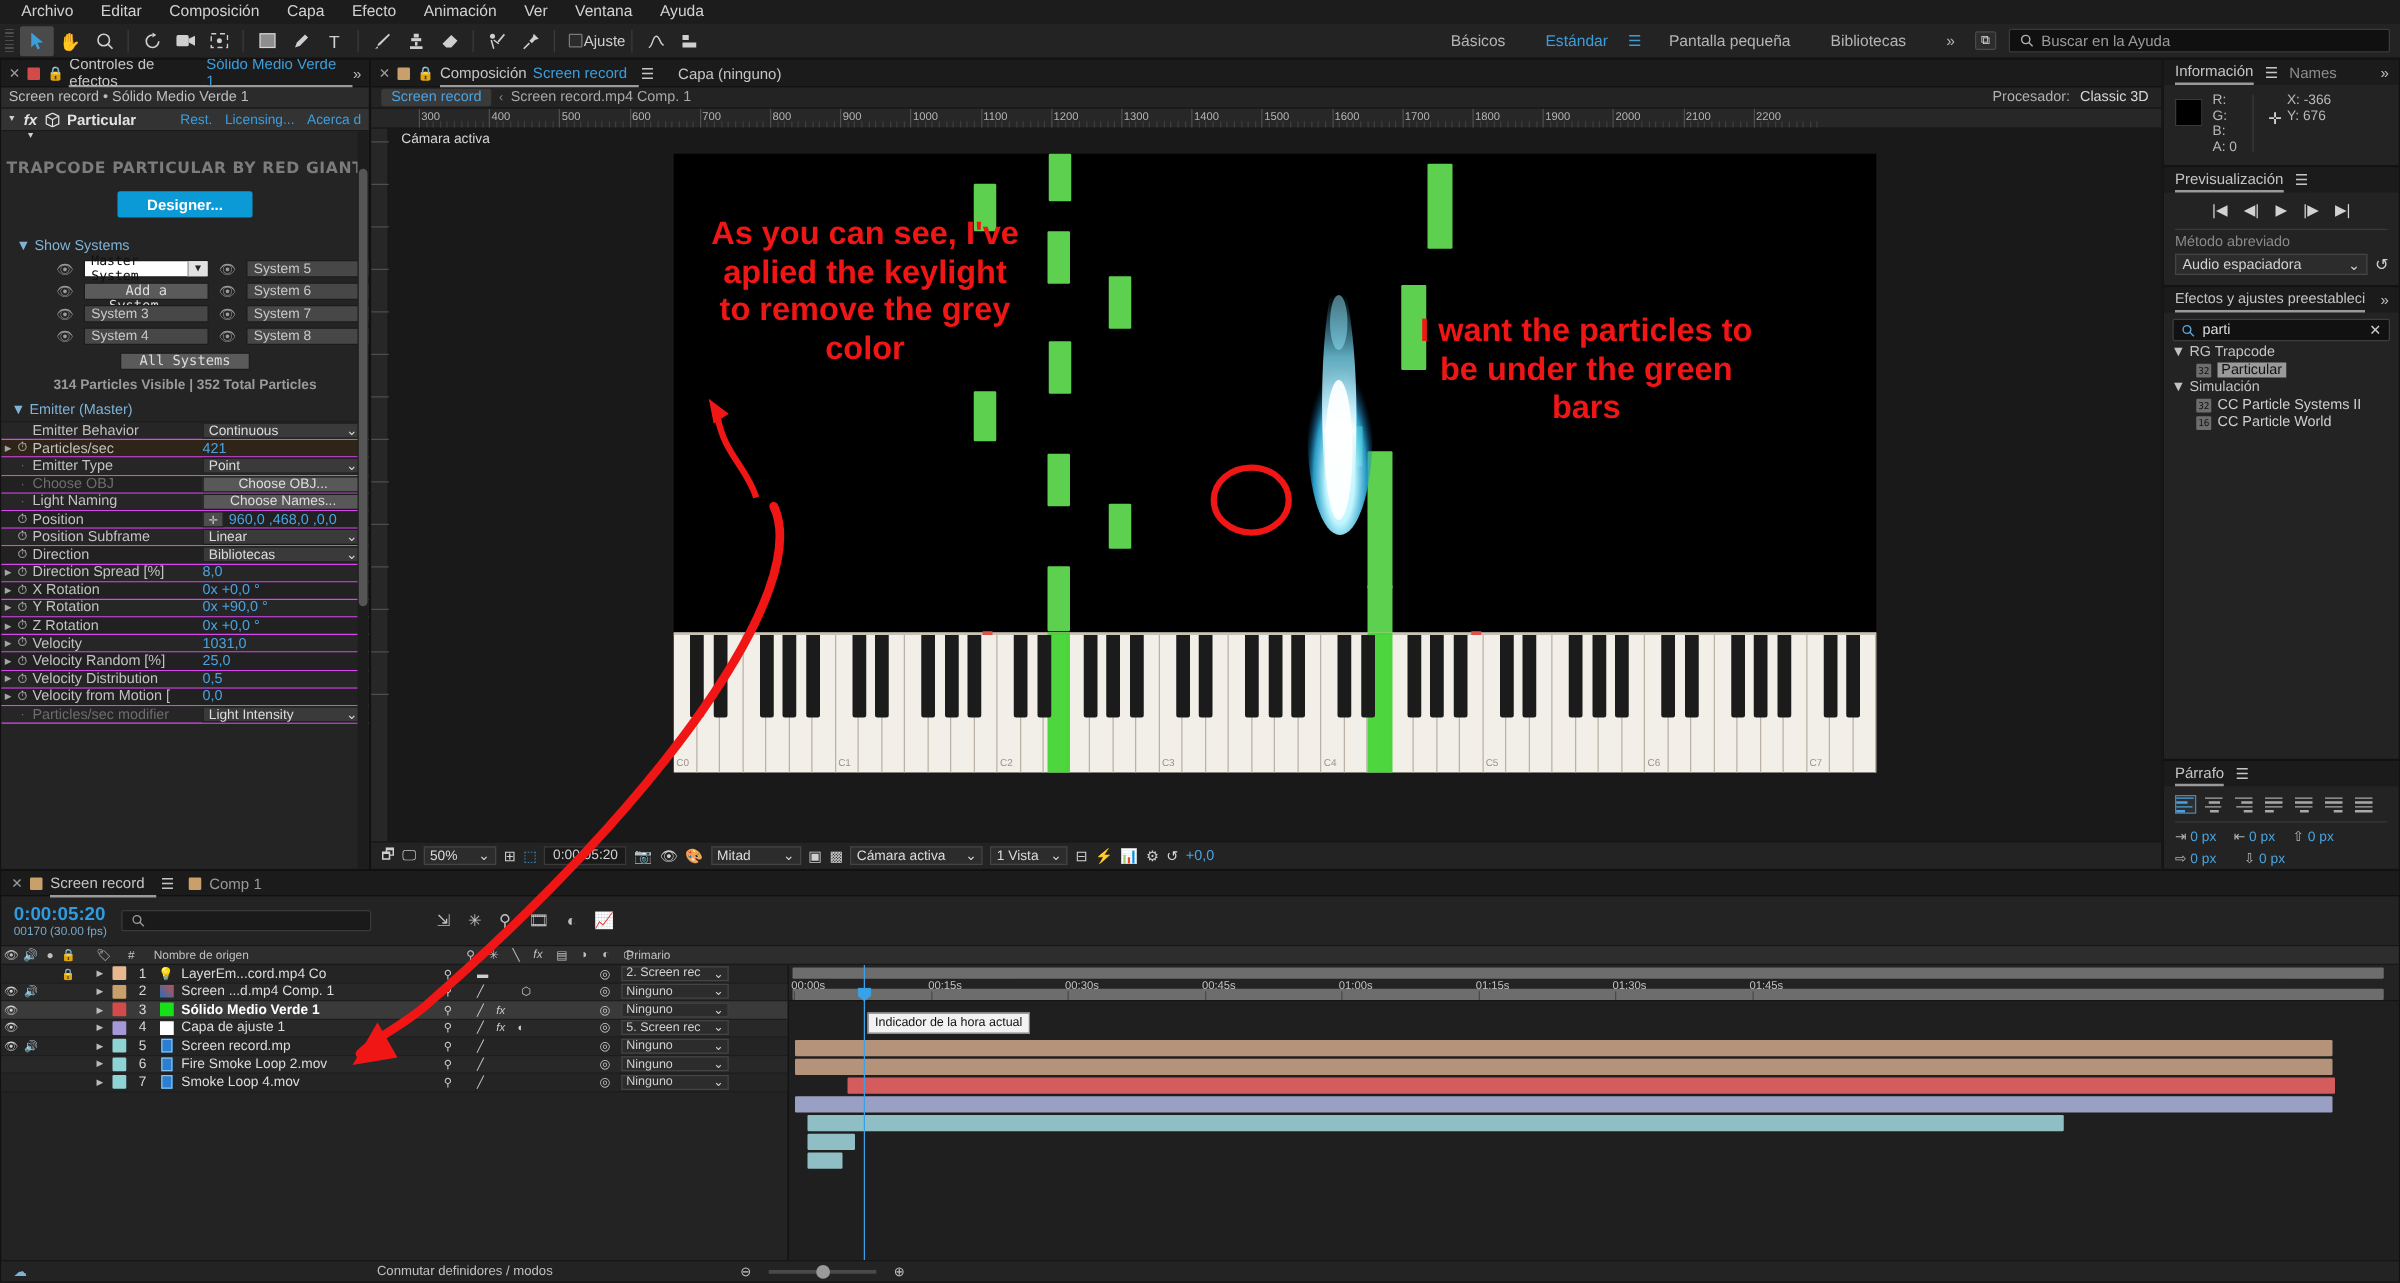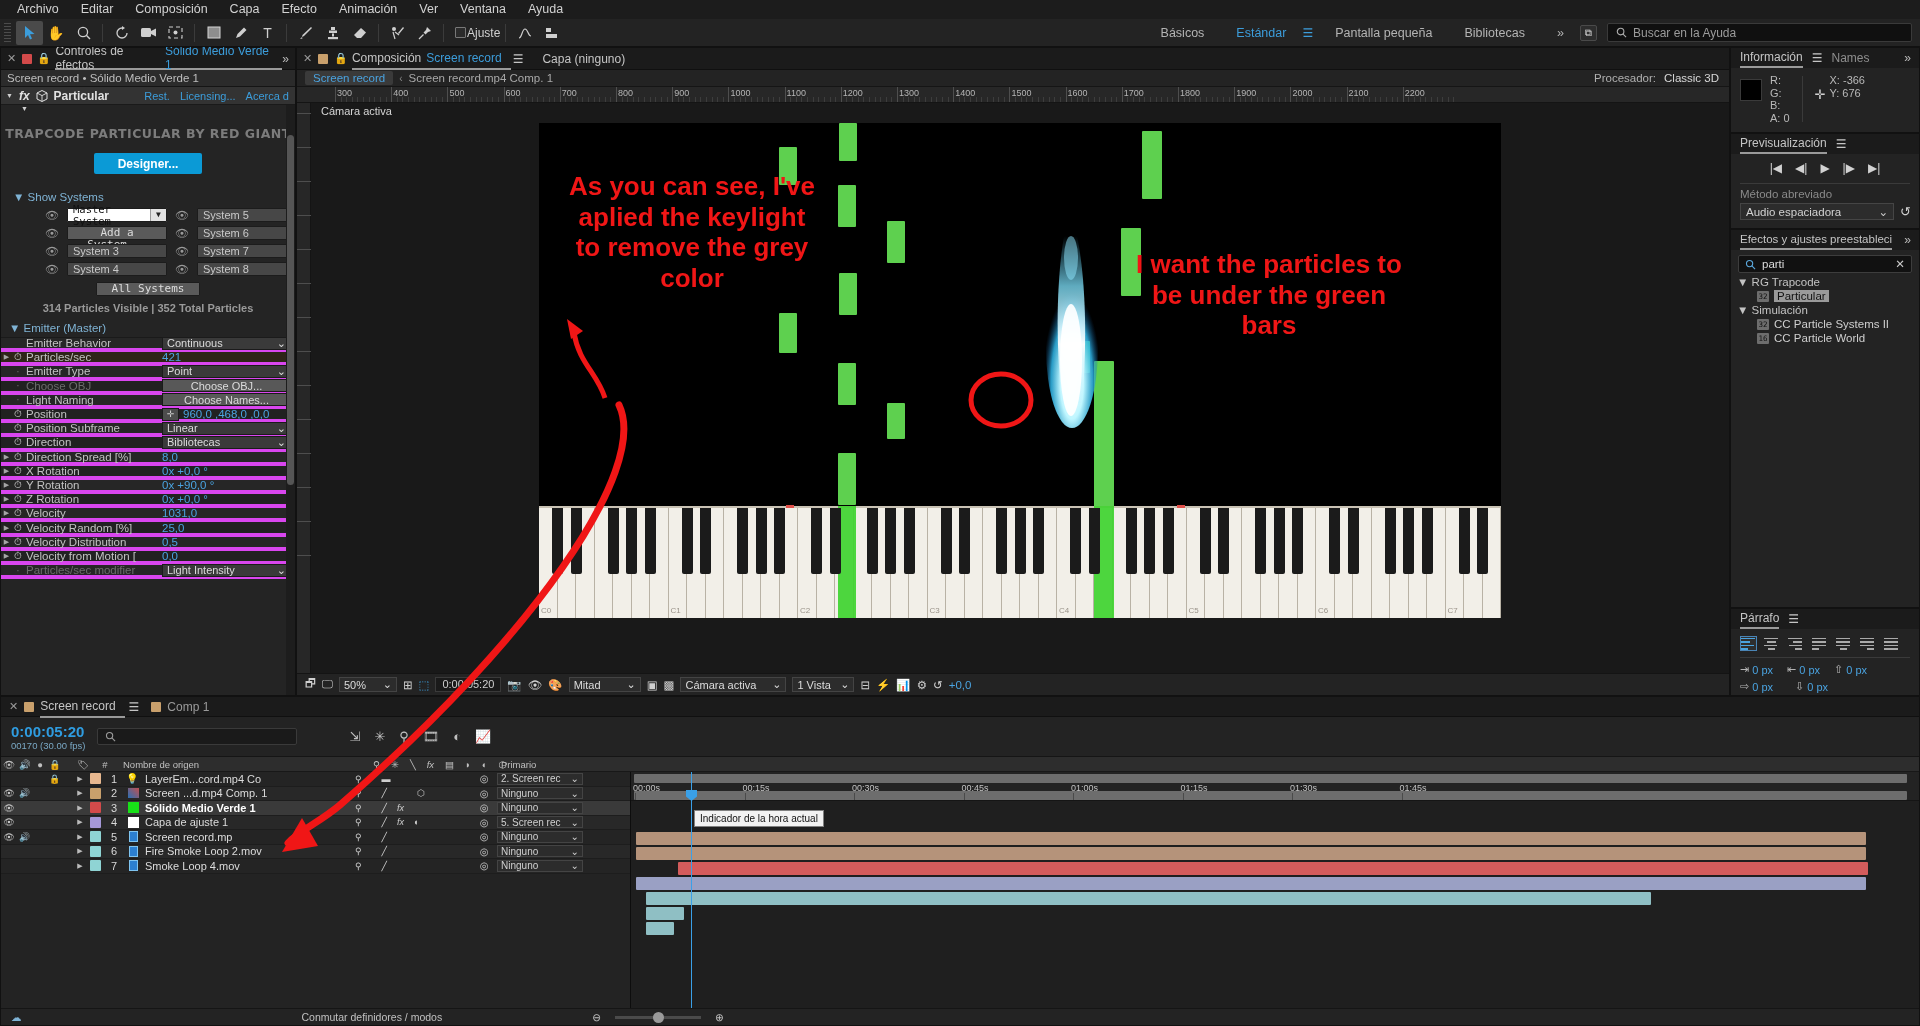--- a/index.html
+++ b/index.html
@@ -64,21 +64,21 @@
               font-size:11px; line-height:12px; padding-left:5px; }
   .sysfield.lit { background:#fff; color:#111; display:flex; align-items:center; justify-content:space-between;
                   padding-right:0; font-family:"DejaVu Sans Mono", monospace; font-size:10.5px;}
   .sysfield.lit .dd { width:17px;height:12px;background:#e2e2e2;border-left:1px solid #999;
                       display:flex;align-items:center;justify-content:center;font-size:8px;color:#222;}
   .btnwide { height:14px; background:#5a5a5a; border:1px solid #1c1c1c; border-radius:1px; color:#dcdcdc;
              font-size:11px; text-align:center; line-height:12px; font-family:"DejaVu Sans Mono", monospace;}
   .allsys { width:104px; margin:4px auto 3px; }
   .pcount { text-align:center; color:#9a9a9a; font-size:11px; font-weight:bold; padding:3px 0 5px;}
   .rows { border-top:1px solid #1a1a1a; }
-  .r { display:flex; align-items:center; height:14.2px; font-size:11.5px; border-bottom:4px solid #d946ef;}
+  .r { display:flex; align-items:center; height:14.2px; font-size:11.5px; border-bottom:1px solid #d946ef;}
   .r:nth-child(odd){ background:#262626; }
   .r:nth-child(even){ background:#212121; }
   .r .tw { width:11px; text-align:center; color:#a5a5a5; font-size:7px; }
   .r .sw { width:12px; text-align:center; color:#a5a5a5; font-size:10px; }
   .r .nm { flex:0 0 136px; color:#c2c2c2; padding-left:2px; white-space:nowrap; overflow:hidden;}
   .r .nm.dim { color:#6d6d6d; }
   .r .vl { flex:1 1 auto; color:#4aa3e0; padding-left:2px; white-space:nowrap; overflow:hidden;}
   .ddf { background:#3a3a3a; border:1px solid #1b1b1b; height:13px; display:flex; align-items:center;
          justify-content:space-between; color:#dcdcdc; font-size:11px; padding:0 4px; margin-right:4px;}
   .btnf { background:#585858; border:1px solid #1b1b1b; height:13px; display:flex;align-items:center;

